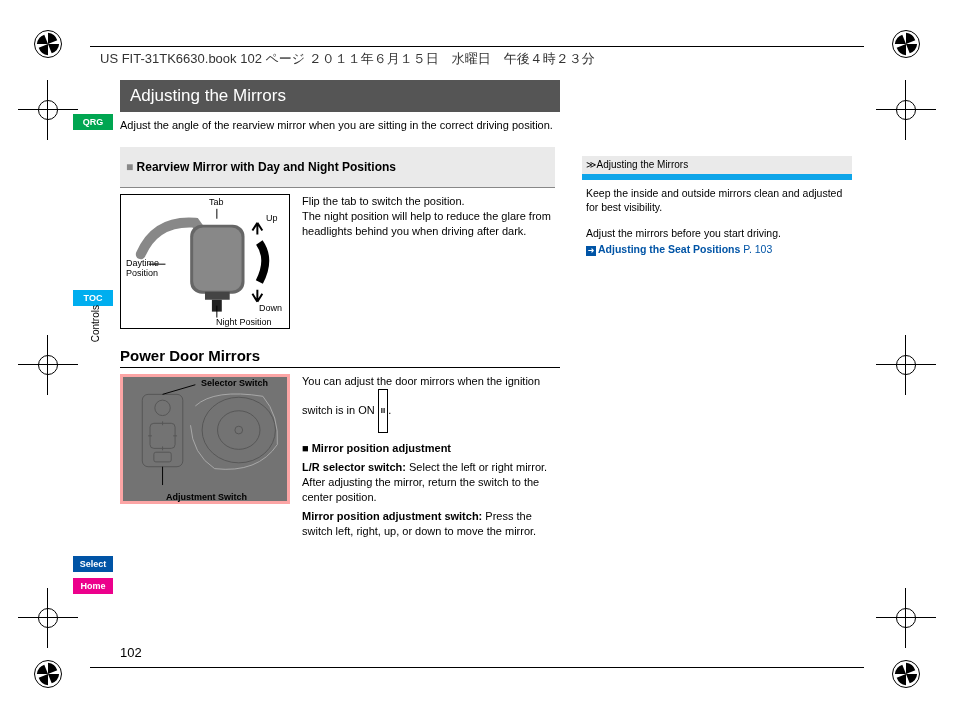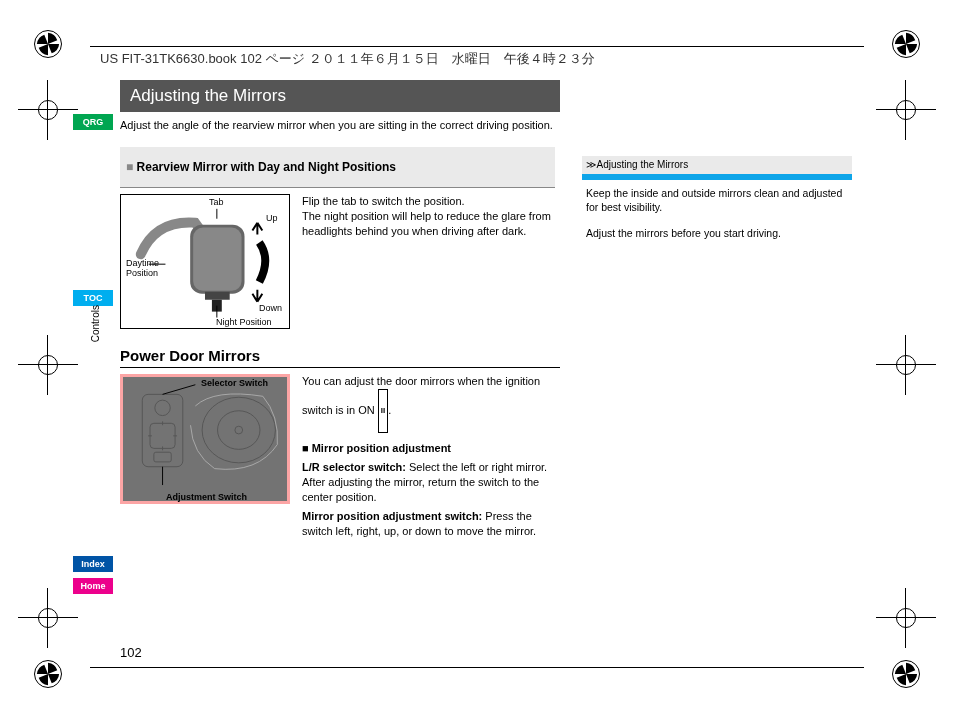--- a/index.html
+++ b/index.html
@@ -123,21 +123,21 @@
 
 <div class="header-line"></div>
 <div class="header-text">US FIT-31TK6630.book  102 ページ  ２０１１年６月１５日　水曜日　午後４時２３分</div>
 <div class="footer-line"></div>
 
 <div class="page">
 
   <div class="side-tabs">
     <div class="tab tab-qrg">QRG</div>
     <div class="tab tab-toc">TOC</div>
-    <div class="tab tab-index">Index</div>
+    <div class="tab tab-index">Select</div>
     <div class="tab tab-home">Home</div>
   </div>
   <div class="vtext">Controls</div>
 
   <div class="title-bar">Adjusting the Mirrors</div>
 
   <div class="intro">Adjust the angle of the rearview mirror when you are sitting in the correct driving position.</div>
 
   <div class="sub-bar">Rearview Mirror with Day and Night Positions</div>
 
@@ -202,17 +202,21 @@
     </div>
   </div>
 
   <div class="sidebar">
     <div class="sb-head">
       <span>≫</span><span>Adjusting the Mirrors</span>
     </div>
     <div class="sb-body">
       <div>Keep the inside and outside mirrors clean and adjusted for best visibility.</div>
       <div style="margin-top:12px;">Adjust the mirrors before you start driving.</div>
+      <div style="margin-top:2px;">
+        <span class="link-arrow">➜</span><span class="link">Adjusting the Seat Positions</span>
+        <span class="link-page">P. 103</span>
+      </div>
     </div>
   </div>
 
   <div class="page-num">102</div>
 </div>
 
 </body></html>

